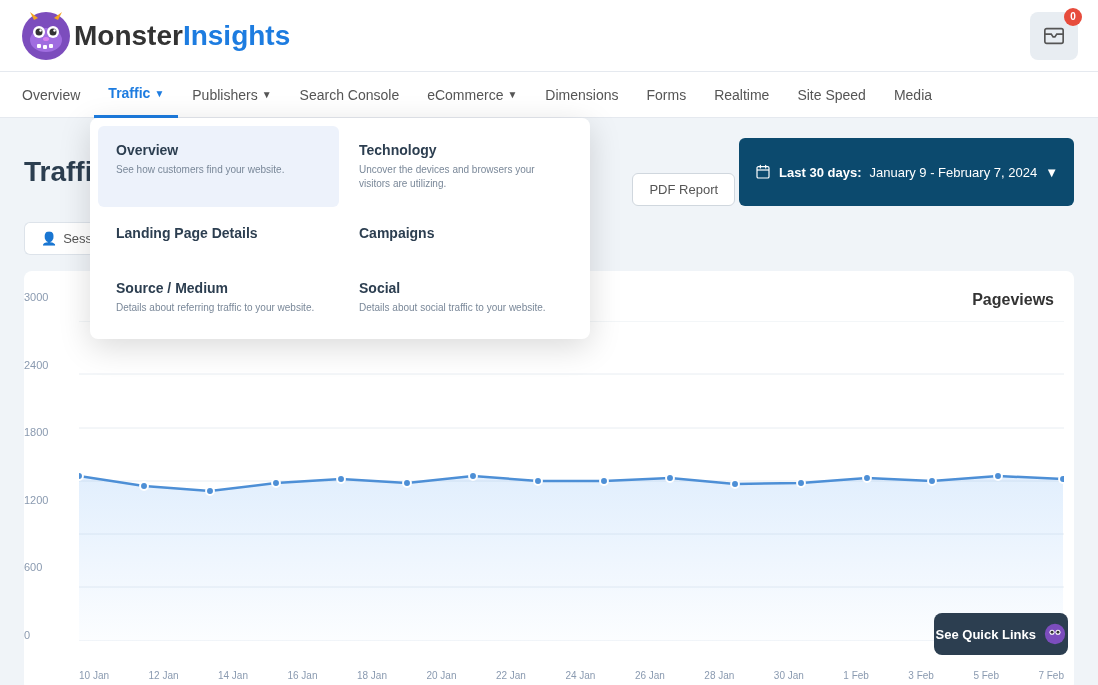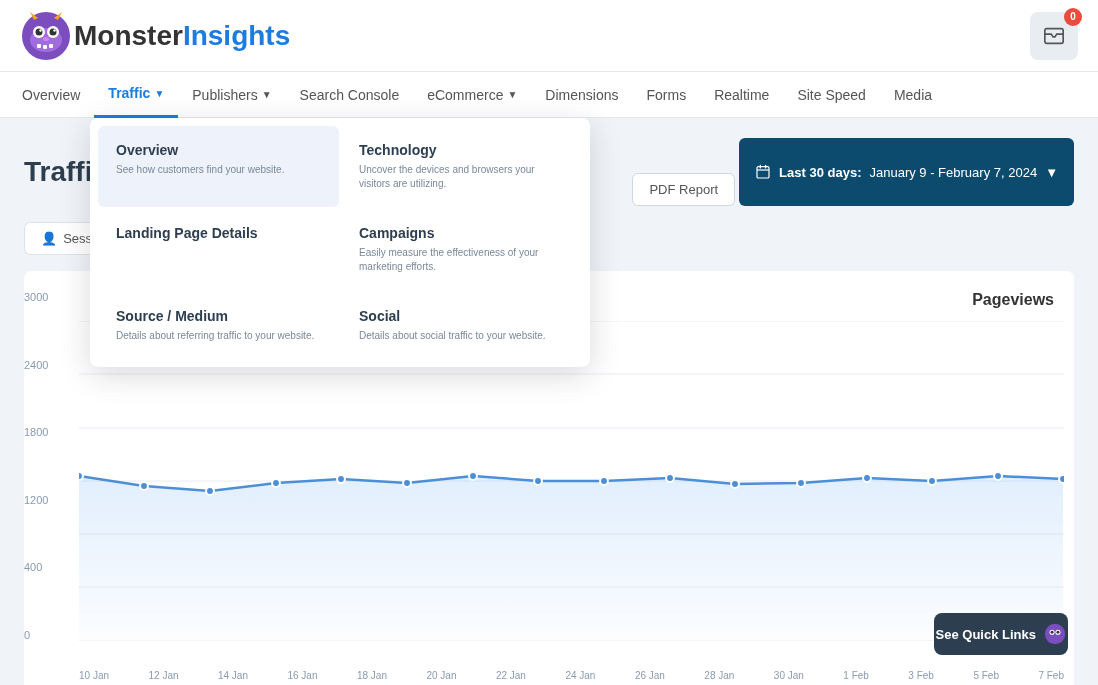--- a/index.html
+++ b/index.html
@@ -362,21 +362,20 @@
     </div>
     <div class="dropdown-item">
       <div class="dropdown-item-title">Technology</div>
       <div class="dropdown-item-desc">Uncover the devices and browsers your visitors are utilizing.</div>
     </div>
     <div class="dropdown-item">
       <div class="dropdown-item-title">Landing Page Details</div>
     </div>
     <div class="dropdown-item">
       <div class="dropdown-item-title">Campaigns</div>
-      <div class="dropdown-item-desc">Easily measure the effectiveness of your marketing efforts.</div>
     </div>
     <div class="dropdown-item">
       <div class="dropdown-item-title">Source / Medium</div>
       <div class="dropdown-item-desc">Details about referring traffic to your website.</div>
     </div>
     <div class="dropdown-item">
       <div class="dropdown-item-title">Social</div>
       <div class="dropdown-item-desc">Details about social traffic to your website.</div>
     </div>
   </div>
@@ -411,21 +410,21 @@
   </div>
 
   <div class="chart-container">
     <div class="chart-title">Pageviews</div>
 
     <div class="y-axis">
       <span class="y-label">3000</span>
       <span class="y-label">2400</span>
       <span class="y-label">1800</span>
       <span class="y-label">1200</span>
-      <span class="y-label">400</span>
+      <span class="y-label">600</span>
       <span class="y-label">0</span>
     </div>
 
     <div class="chart-area">
       <svg class="chart-svg" viewBox="0 0 1000 320" preserveAspectRatio="none">
 
         <line x1="0" y1="0" x2="1000" y2="0" stroke="#e8edf2" stroke-width="1"></line>
         <line x1="0" y1="53" x2="1000" y2="53" stroke="#e8edf2" stroke-width="1"></line>
         <line x1="0" y1="107" x2="1000" y2="107" stroke="#e8edf2" stroke-width="1"></line>
         <line x1="0" y1="160" x2="1000" y2="160" stroke="#e8edf2" stroke-width="1"></line>

